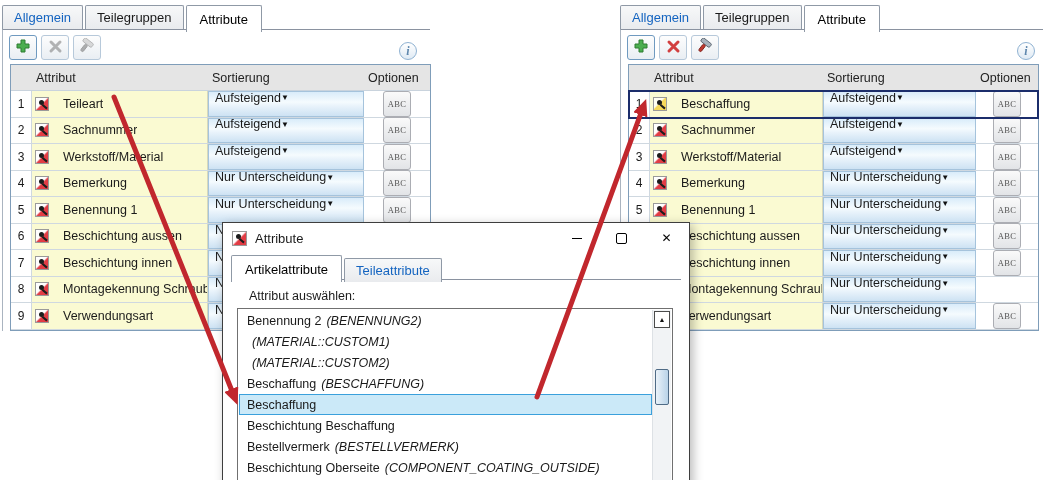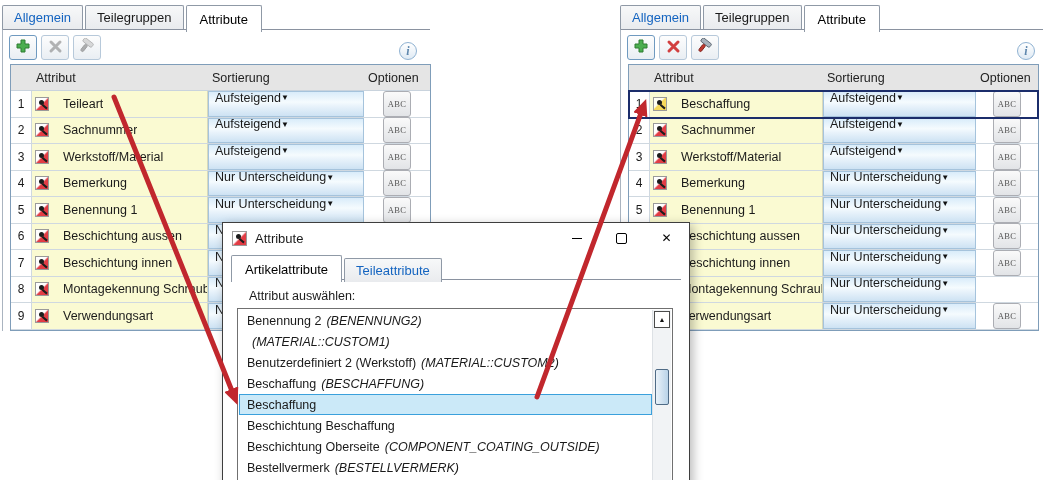--- a/index.html
+++ b/index.html
@@ -500,40 +500,39 @@
       <div class="litems">
 
       <div class="litem">
             <span>Benennung 2</span>
             <span class="code">(BENENNUNG2)</span>
           </div>
           <div class="litem">
             <span class="code">(MATERIAL::CUSTOM1)</span>
           </div>
           <div class="litem">
-            <span>Benutzerdefiniert 2 (Werkstoff)</span>
             <span class="code">(MATERIAL::CUSTOM2)</span>
           </div>
           <div class="litem">
             <span>Beschaffung</span>
             <span class="code">(BESCHAFFUNG)</span>
           </div>
           <div class="litem sel">
             <span>Beschaffung</span>
           </div>
           <div class="litem">
             <span>Beschichtung Beschaffung</span>
           </div>
           <div class="litem">
+            <span>Bestellvermerk</span>
+            <span class="code">(BESTELLVERMERK)</span>
+          </div>
+          <div class="litem">
             <span>Beschichtung Oberseite</span>
             <span class="code">(COMPONENT_COATING_OUTSIDE)</span>
-          </div>
-          <div class="litem">
-            <span>Bestellvermerk</span>
-            <span class="code">(BESTELLVERMERK)</span>
           </div>
           <div class="litem">
             
             
           </div>
         </div>
       <div class="vscroll">
         <button class="sbtn">
             <span>▲</span>
           </button>

